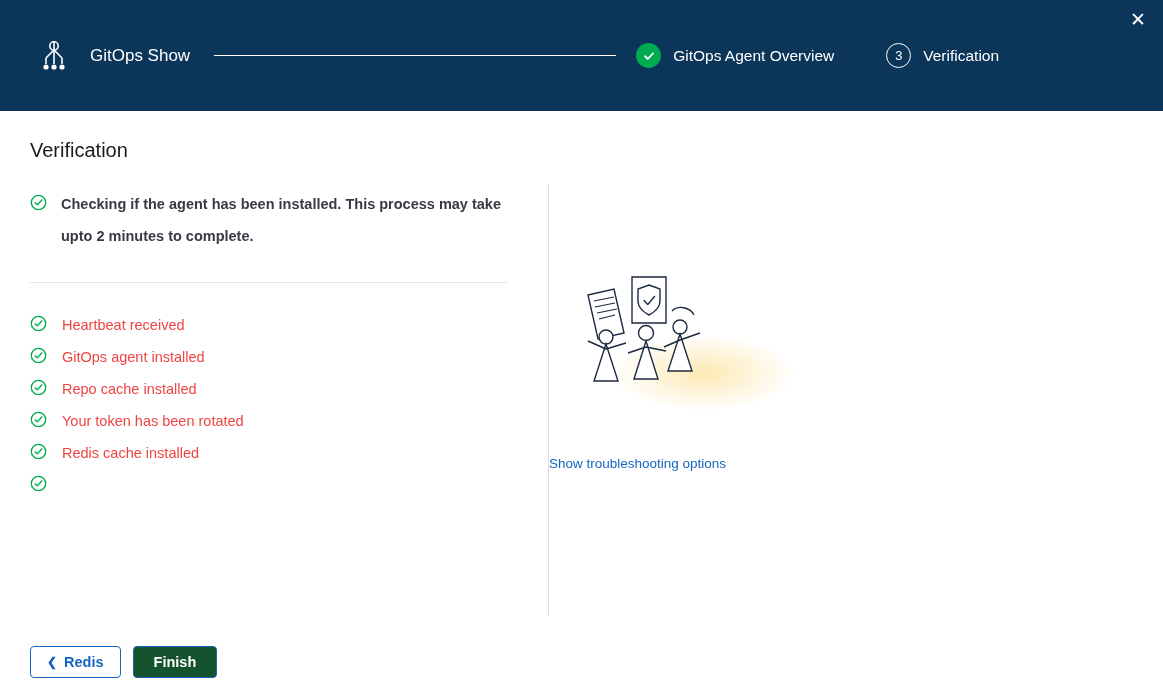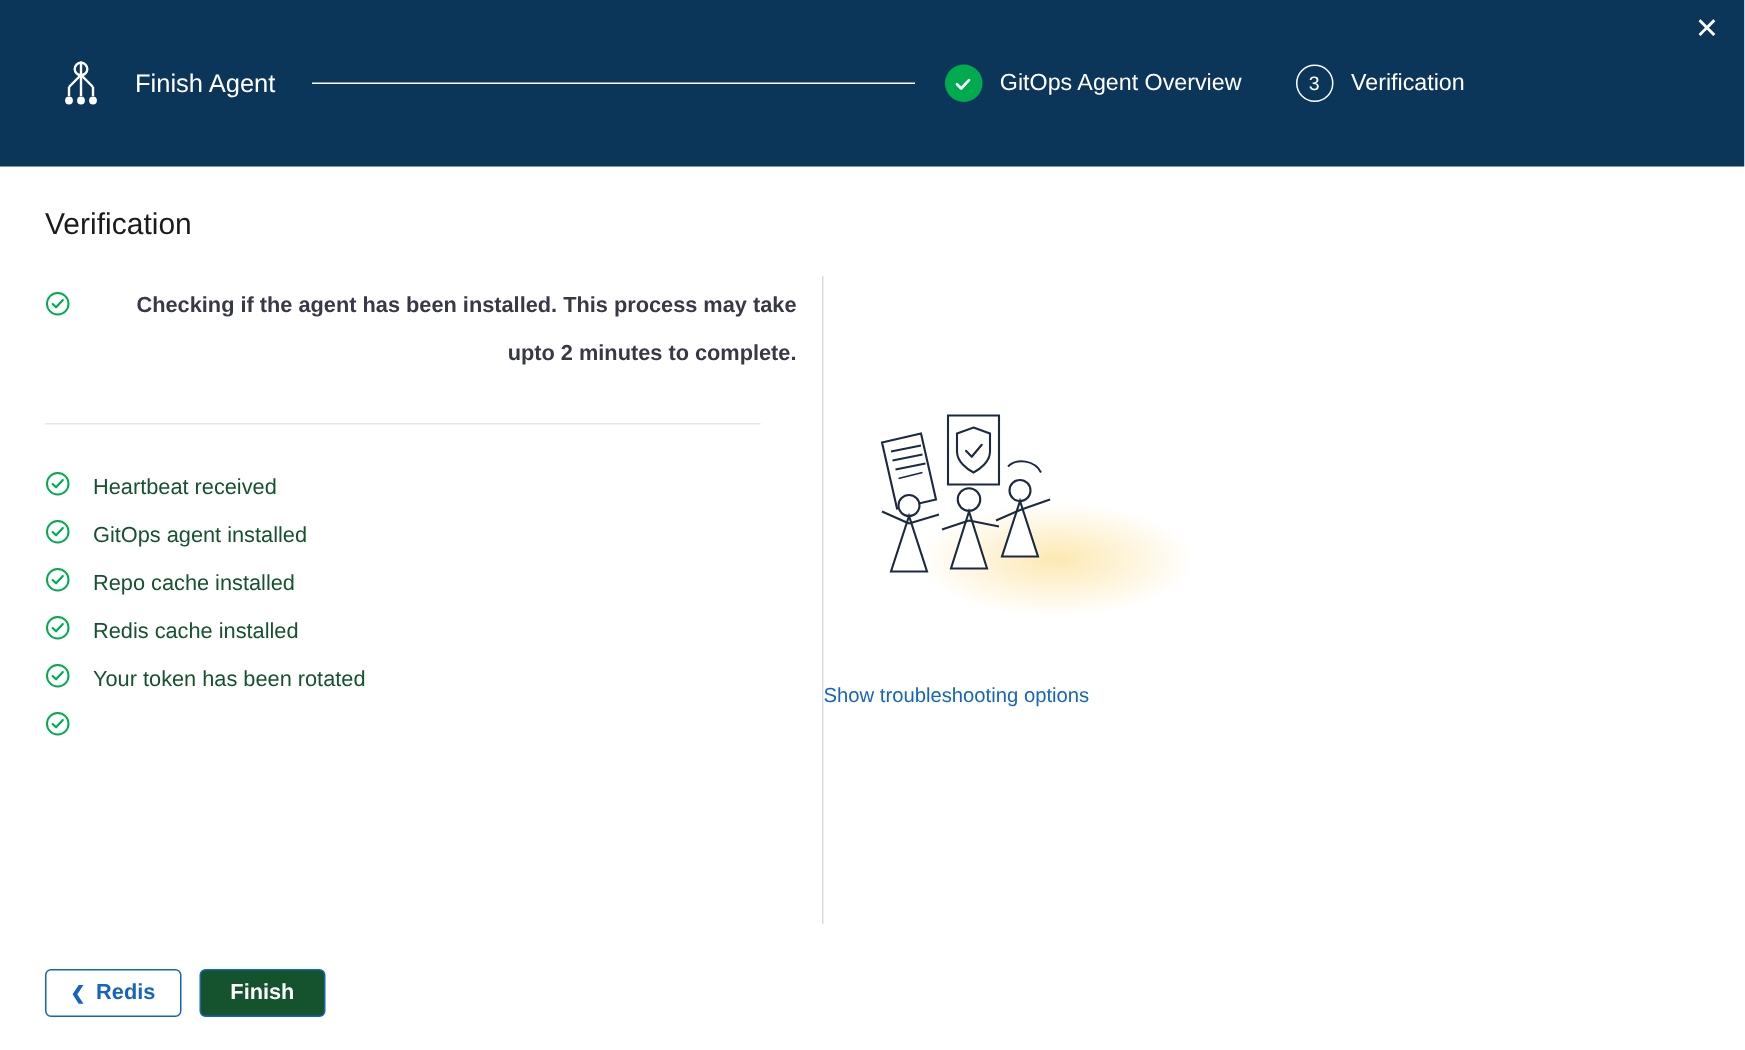--- a/index.html
+++ b/index.html
@@ -41,21 +41,21 @@
     flex: 0 0 auto;
     height: 1px;
     background: #ffffff;
     width: 402px;
     margin-left: 24px;
     margin-right: 20px;
   }
   .steps {
     display: flex;
     align-items: center;
-    gap: 0px;
+    gap: 16px;
     flex: 1 1 auto;
   }
   .step {
     display: flex;
     align-items: center;
     gap: 12px;
     margin-right: 36px;
     white-space: nowrap;
   }
   .step:last-child { margin-right: 0; }
@@ -104,21 +104,20 @@
   }
   .content {
     display: flex;
     padding: 26px 30px 0 30px;
     height: 480px;
   }
   .left-col {
     width: 518px;
     flex: 0 0 518px;
     padding-right: 12px;
-    text-align: right;
   }
   .divider-v {
     width: 1px;
     background: #d9dde2;
     height: 432px;
     flex: 0 0 1px;
     margin-top: -4px;
   }
   .right-col {
     flex: 1 1 auto;
@@ -155,21 +154,21 @@
     padding: 0;
   }
   .check-item {
     display: flex;
     align-items: center;
     gap: 15px;
     height: 32px;
   }
   .check-item .label {
     font-size: 14.5px;
-    color: #14532d;
+    color: #ef4444;
   }
 
   
   .illus-wrap {
     position: relative;
     width: 260px;
     height: 170px;
     display: flex; align-items: center; justify-content: center;
   }
   .troubleshoot-link {
@@ -232,21 +231,21 @@
         <path d="M20 5 L20 14" stroke="#ffffff" stroke-width="1.6"></path>
         <path d="M12 22 L20 14 L28 22" stroke="#ffffff" stroke-width="1.6" fill="none"></path>
         <path d="M12 22 L12 28 M20 14 L20 28 M28 22 L28 28" stroke="#ffffff" stroke-width="1.6"></path>
         <circle cx="20" cy="10" r="4.2" stroke="#ffffff" stroke-width="1.6" fill="none"></circle>
         <circle cx="12" cy="31" r="2.6" fill="#ffffff"></circle>
         <circle cx="20" cy="31" r="2.6" fill="#ffffff"></circle>
         <circle cx="28" cy="31" r="2.6" fill="#ffffff"></circle>
       </svg>
     </div>
 
-    <div class="header-title">Finish Agent</div>
+    <div class="header-title">GitOps Show</div>
 
     <div class="rail"></div>
 
     <div class="steps">
 
       <div class="step">
         <span class="check-circle">
           <svg width="14" height="14" viewBox="0 0 14 14">
               <path d="M3 7.2 L5.8 10 L11 4.4" stroke="#ffffff" stroke-width="1.8" fill="none" stroke-linecap="round" stroke-linejoin="round"></path>
             </svg>
@@ -315,31 +314,31 @@
           <span class="label">Repo cache installed</span>
         </li>
 
         <li class="check-item">
           <span>
             <svg width="17" height="17" viewBox="0 0 18 18">
                 <circle cx="9" cy="9" r="7.6" stroke="#00ab50" stroke-width="1.4" fill="none"></circle>
                 <path d="M5.4 9.2 L7.8 11.5 L12.6 6.4" stroke="#00ab50" stroke-width="1.5" fill="none" stroke-linecap="round" stroke-linejoin="round"></path>
               </svg>
           </span>
+          <span class="label">Your token has been rotated</span>
+        </li>
+
+        <li class="check-item">
+          <span>
+            <svg width="17" height="17" viewBox="0 0 18 18">
+                <circle cx="9" cy="9" r="7.6" stroke="#00ab50" stroke-width="1.4" fill="none"></circle>
+                <path d="M5.4 9.2 L7.8 11.5 L12.6 6.4" stroke="#00ab50" stroke-width="1.5" fill="none" stroke-linecap="round" stroke-linejoin="round"></path>
+              </svg>
+          </span>
           <span class="label">Redis cache installed</span>
-        </li>
-
-        <li class="check-item">
-          <span>
-            <svg width="17" height="17" viewBox="0 0 18 18">
-                <circle cx="9" cy="9" r="7.6" stroke="#00ab50" stroke-width="1.4" fill="none"></circle>
-                <path d="M5.4 9.2 L7.8 11.5 L12.6 6.4" stroke="#00ab50" stroke-width="1.5" fill="none" stroke-linecap="round" stroke-linejoin="round"></path>
-              </svg>
-          </span>
-          <span class="label">Your token has been rotated</span>
         </li>
 
         <li class="check-item">
           <span>
             <svg width="17" height="17" viewBox="0 0 18 18">
                 <circle cx="9" cy="9" r="7.6" stroke="#00ab50" stroke-width="1.4" fill="none"></circle>
                 <path d="M5.4 9.2 L7.8 11.5 L12.6 6.4" stroke="#00ab50" stroke-width="1.5" fill="none" stroke-linecap="round" stroke-linejoin="round"></path>
               </svg>
           </span>
         </li>

